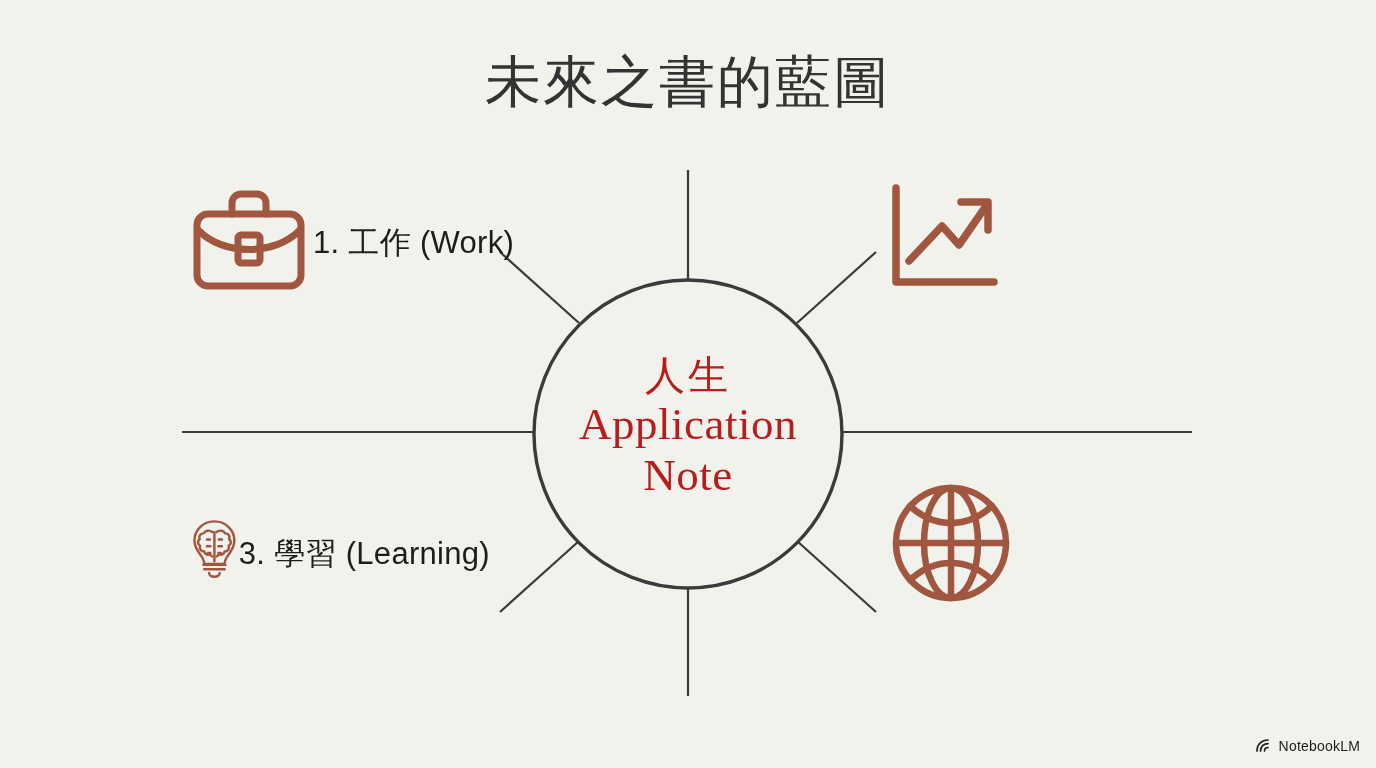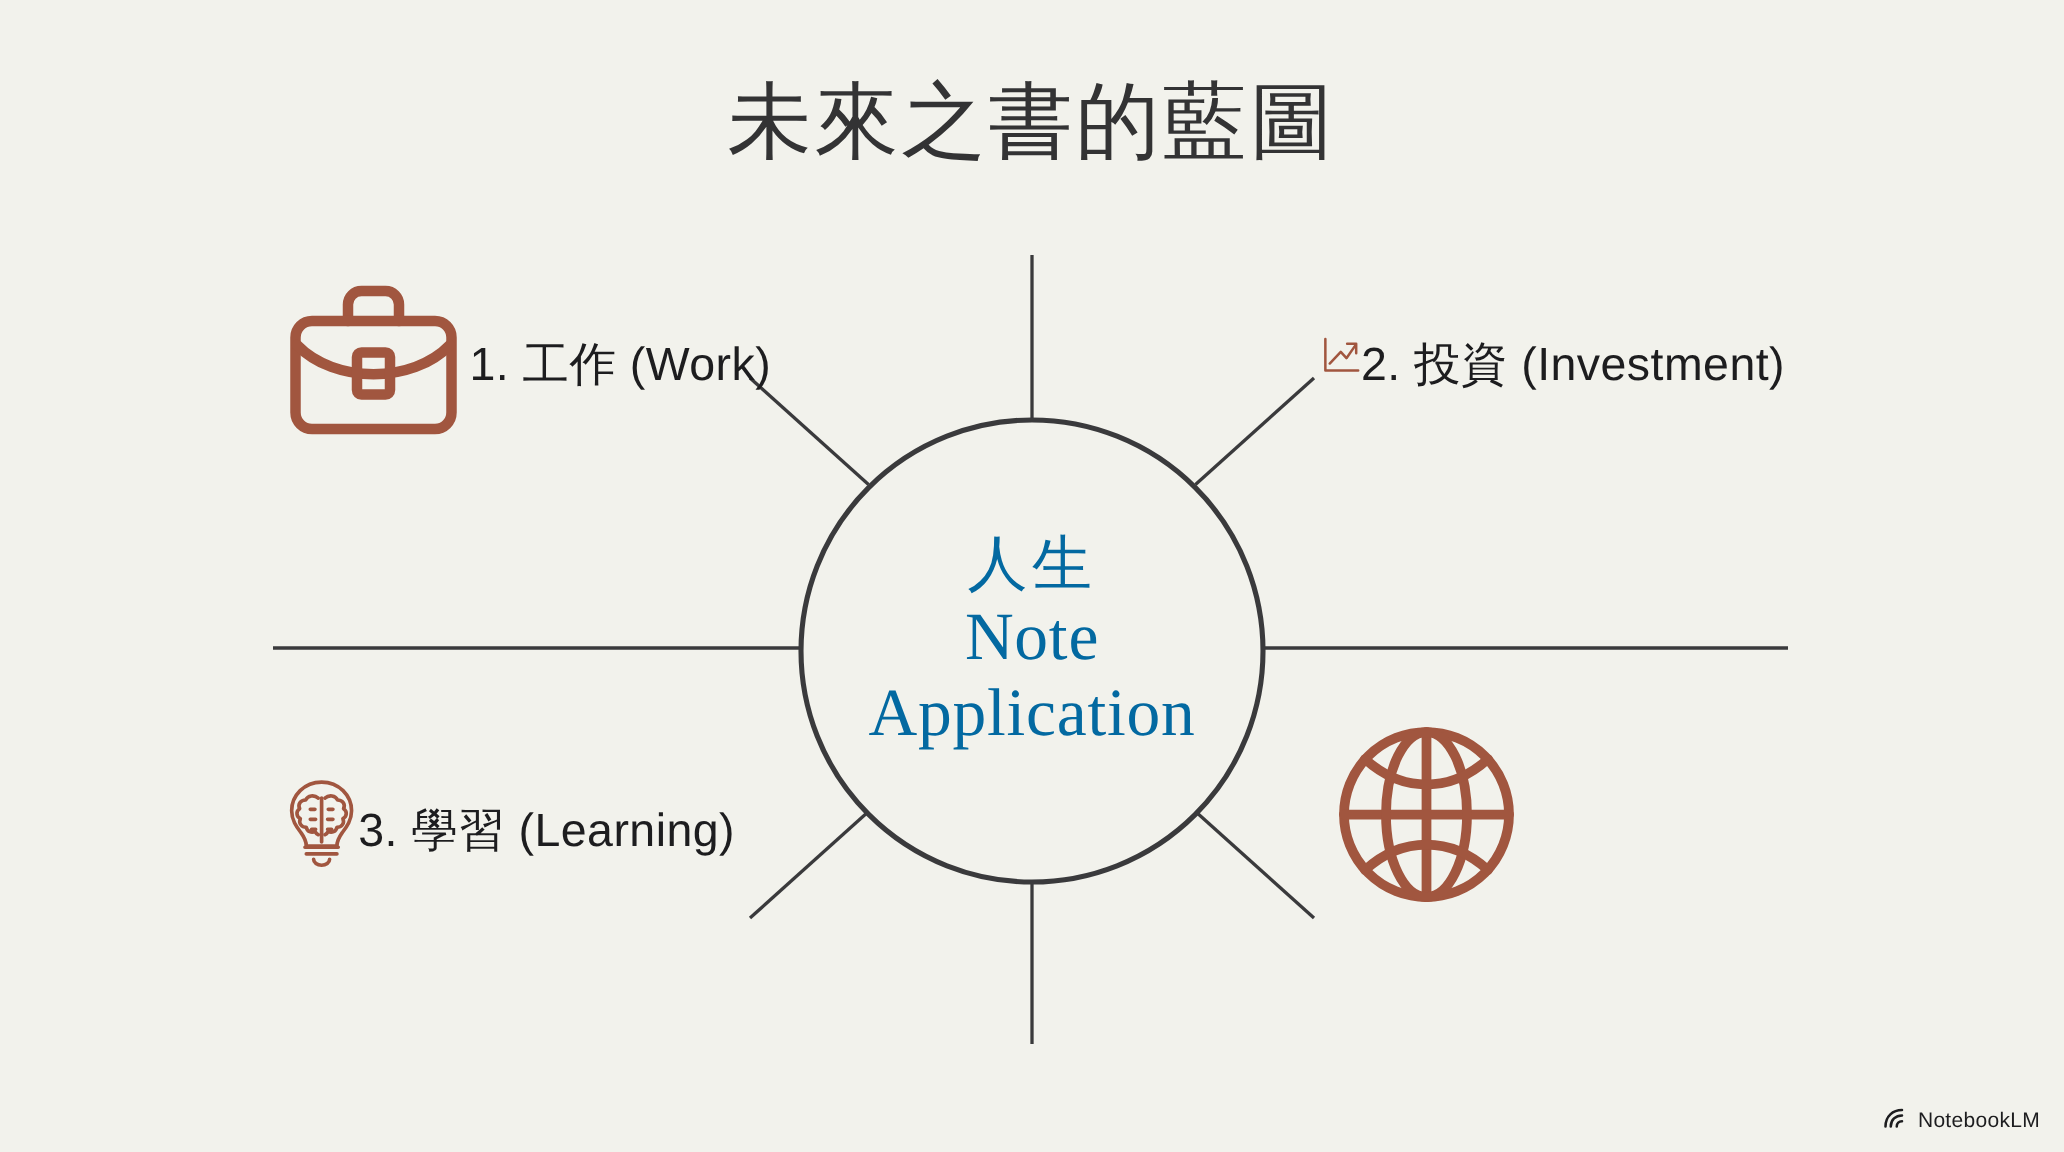--- a/index.html
+++ b/index.html
@@ -48,21 +48,21 @@
   }
 
   
   .hub-text {
     position: absolute;
     left: 538px;
     top: 352px;
     width: 300px;
     text-align: center;
     font-family: "Liberation Serif", "DejaVu Serif", serif;
-    color: #0369a1;
+    color: #b91c1c;
     pointer-events: none;
   }
   .hub-line-cjk {
     font-size: 40px;
     line-height: 1.18;
     letter-spacing: 3px;
   }
   .hub-line-en {
     font-size: 45px;
     line-height: 1.12;
@@ -130,22 +130,22 @@
       <line x1="500" y1="252" x2="579" y2="323"></line>
       <line x1="797" y1="323" x2="876" y2="252"></line>
       <line x1="500" y1="612" x2="579" y2="541"></line>
       <line x1="797" y1="541" x2="876" y2="612"></line>
     </g>
     <circle cx="688" cy="434" r="154" fill="#f2f2ec" stroke="#3a3a3c" stroke-width="3.4"></circle>
   </svg>
 
   <div class="hub-text">
     <div class="hub-line-cjk">人生</div>
+    <div class="hub-line-en">Application</div>
     <div class="hub-line-en">Note</div>
-    <div class="hub-line-en">Application</div>
   </div>
 
   <div class="node" id="node-work">
     <span class="node-icon">
       <svg width="128" height="118" viewBox="0 0 128 118">
         <g fill="none" stroke="#a1563f" stroke-width="7" stroke-linecap="round" stroke-linejoin="round">
           <path d="M47 36 V25 a9 9 0 0 1 9 -9 h16 a9 9 0 0 1 9 9 V36"></path>
           <rect x="12" y="36" width="104" height="72" rx="11"></rect>
           <path d="M13 52 C38 78 90 78 115 52"></path>
           <rect x="53" y="57" width="22" height="28" rx="3"></rect>
@@ -156,21 +156,20 @@
   </div>
 
   <div class="node" id="node-invest">
     <svg class="node-icon" width="122" height="118" viewBox="0 0 122 118">
       <g fill="none" stroke="#a1563f" stroke-width="7.5" stroke-linecap="round" stroke-linejoin="round">
         <path d="M16 10 V104 H114"></path>
         <path d="M29 83 L62 48 L79 67 L106 28"></path>
         <path d="M81 24 H108 V52"></path>
       </g>
     </svg>
-    <span class="node-label">2. 投資 (Investment)</span>
   </div>
 
   <div class="node" id="node-learn">
     <svg class="node-icon" width="110" height="132" viewBox="0 0 110 132">
       <g fill="none" stroke="#a1563f" stroke-width="5.5" stroke-linecap="round" stroke-linejoin="round">
         <path d="M55 6 C29 6 10 26 10 49 c0 15 8 25 14 33 c5 7 8 12 8 20 h46
                  c0 -8 3 -13 8 -20 c6 -8 14 -18 14 -33 C100 26 81 6 55 6 Z"></path>
         <path d="M55 30 V96"></path>
         <path d="M50 30 c-6 -5 -16 -4 -19 3 c-8 0 -12 7 -9 13 c-6 4 -5 12 1 15
                  c-3 7 2 13 9 13 c1 6 8 9 13 6 c2 4 5 5 5 5"></path>

